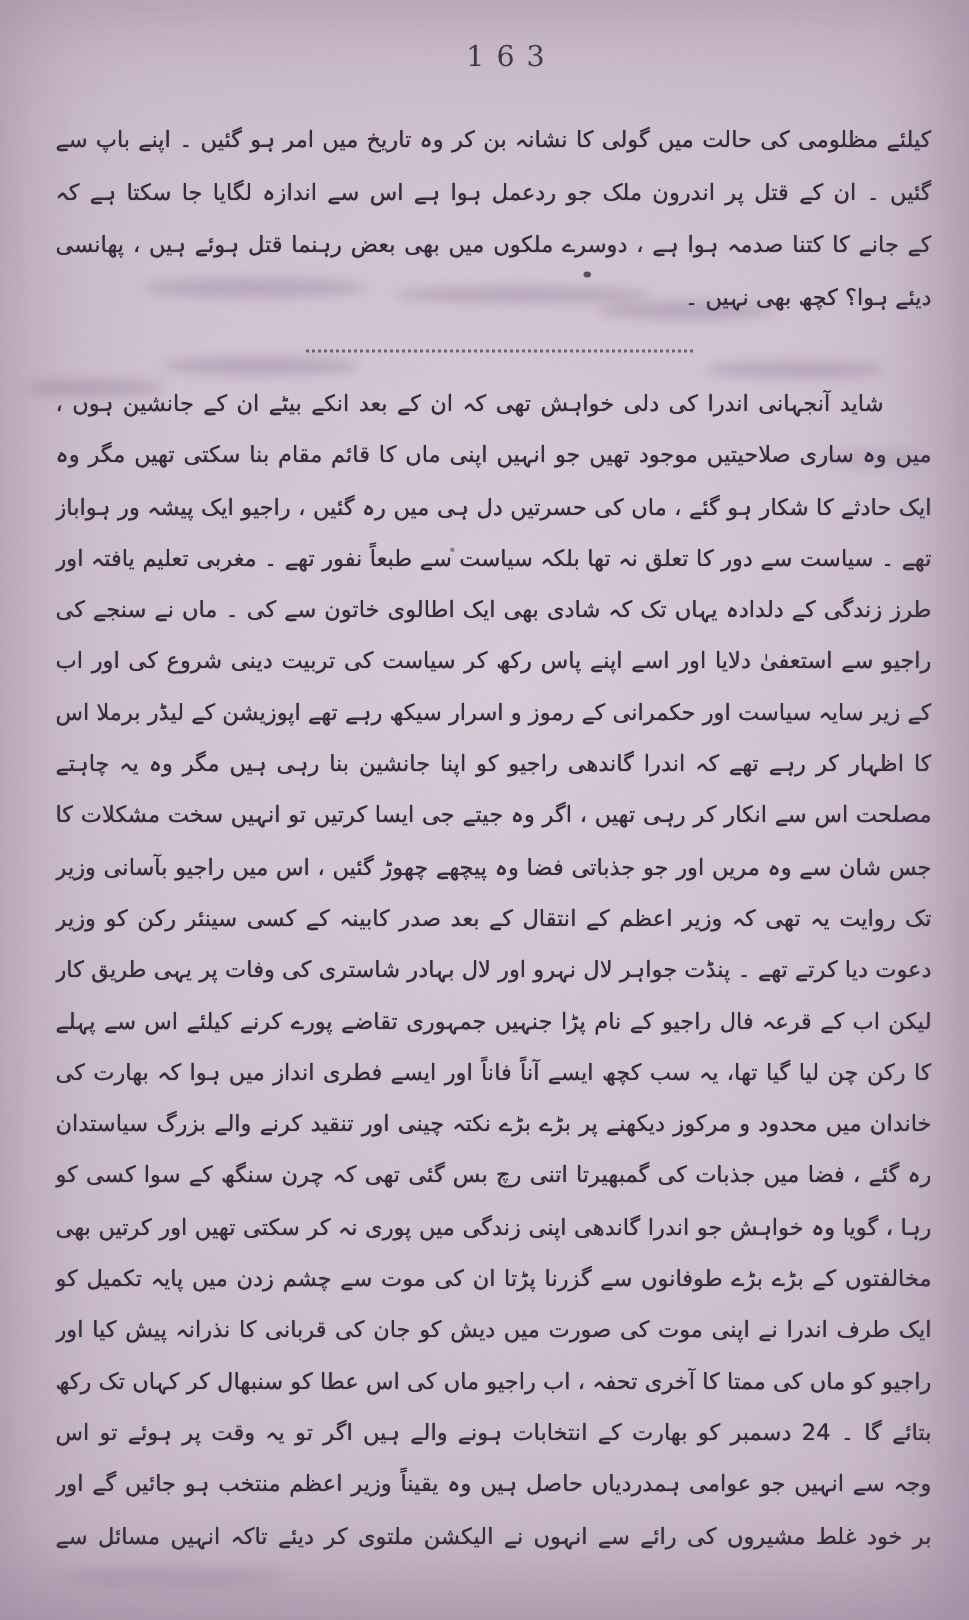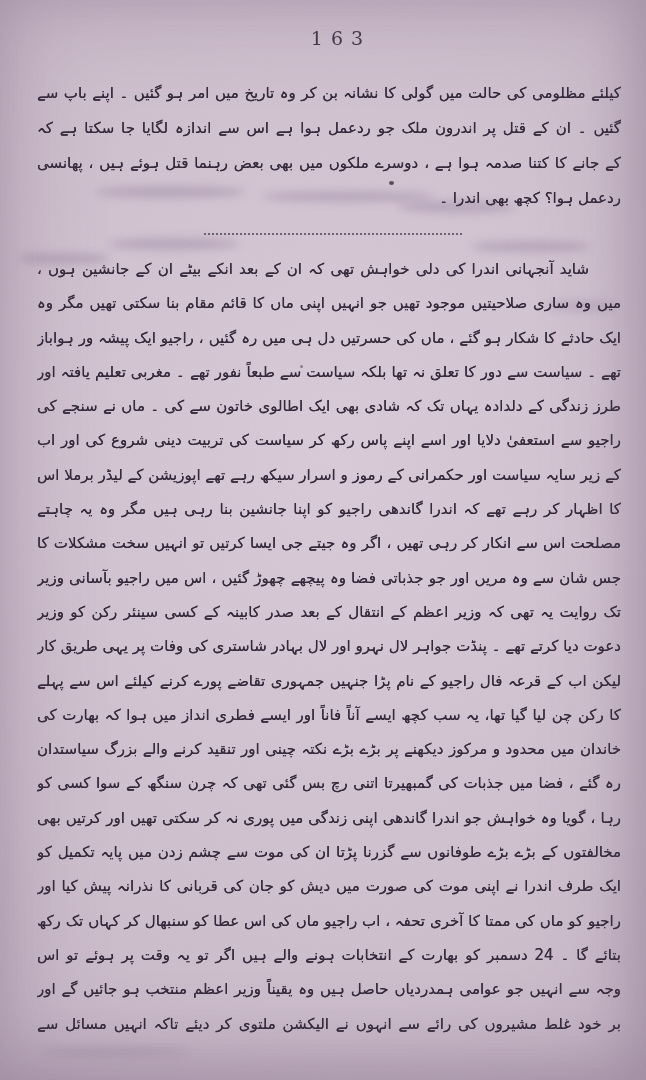--- a/index.html
+++ b/index.html
@@ -100,21 +100,21 @@
   <div class="blotch b8"></div>
   <div class="speck s1"></div>
   <div class="speck s2"></div>
 
   <div class="pagenum">163</div>
 
   <section class="para para1">
     <div class="line">کیلئے مظلومی کی حالت میں گولی کا نشانہ بن کر وہ تاریخ میں امر ہو گئیں ۔ اپنے باپ سے بھی بڑی لیڈر بن</div>
     <div class="line">گئیں ۔ ان کے قتل پر اندرون ملک جو ردعمل ہوا ہے اس سے اندازہ لگایا جا سکتا ہے کہ اکثریتی ووٹروں کو ان</div>
     <div class="line">کے جانے کا کتنا صدمہ ہوا ہے ، دوسرے ملکوں میں بھی بعض رہنما قتل ہوئے ہیں ، پھانسی چڑھے ہیں مگر کیا</div>
-    <div class="line last">ردعمل ہوا؟ کچھ بھی اندرا ۔</div>
+    <div class="line last">دیئے ہوا؟ کچھ بھی نہیں ۔</div>
   </section>
 
   <div class="divider"></div>
 
   <section class="para para2">
     <div class="line indent">شاید آنجہانی اندرا کی دلی خواہش تھی کہ ان کے بعد انکے بیٹے ان کے جانشین ہوں ، سنجے گاندھی</div>
     <div class="line">میں وہ ساری صلاحیتیں موجود تھیں جو انہیں اپنی ماں کا قائم مقام بنا سکتی تھیں مگر وہ عین عنفوان شباب میں</div>
     <div class="line">ایک حادثے کا شکار ہو گئے ، ماں کی حسرتیں دل ہی میں رہ گئیں ، راجیو ایک پیشہ ور ہواباز اور ایک ٹیکنوکریٹ</div>
     <div class="line">تھے ۔ سیاست سے دور کا تعلق نہ تھا بلکہ سیاست سے طبعاً نفور تھے ۔ مغربی تعلیم یافتہ اور مغربی ہی</div>
     <div class="line">طرز زندگی کے دلدادہ یہاں تک کہ شادی بھی ایک اطالوی خاتون سے کی ۔ ماں نے سنجے کی وفات کے بعد</div>

